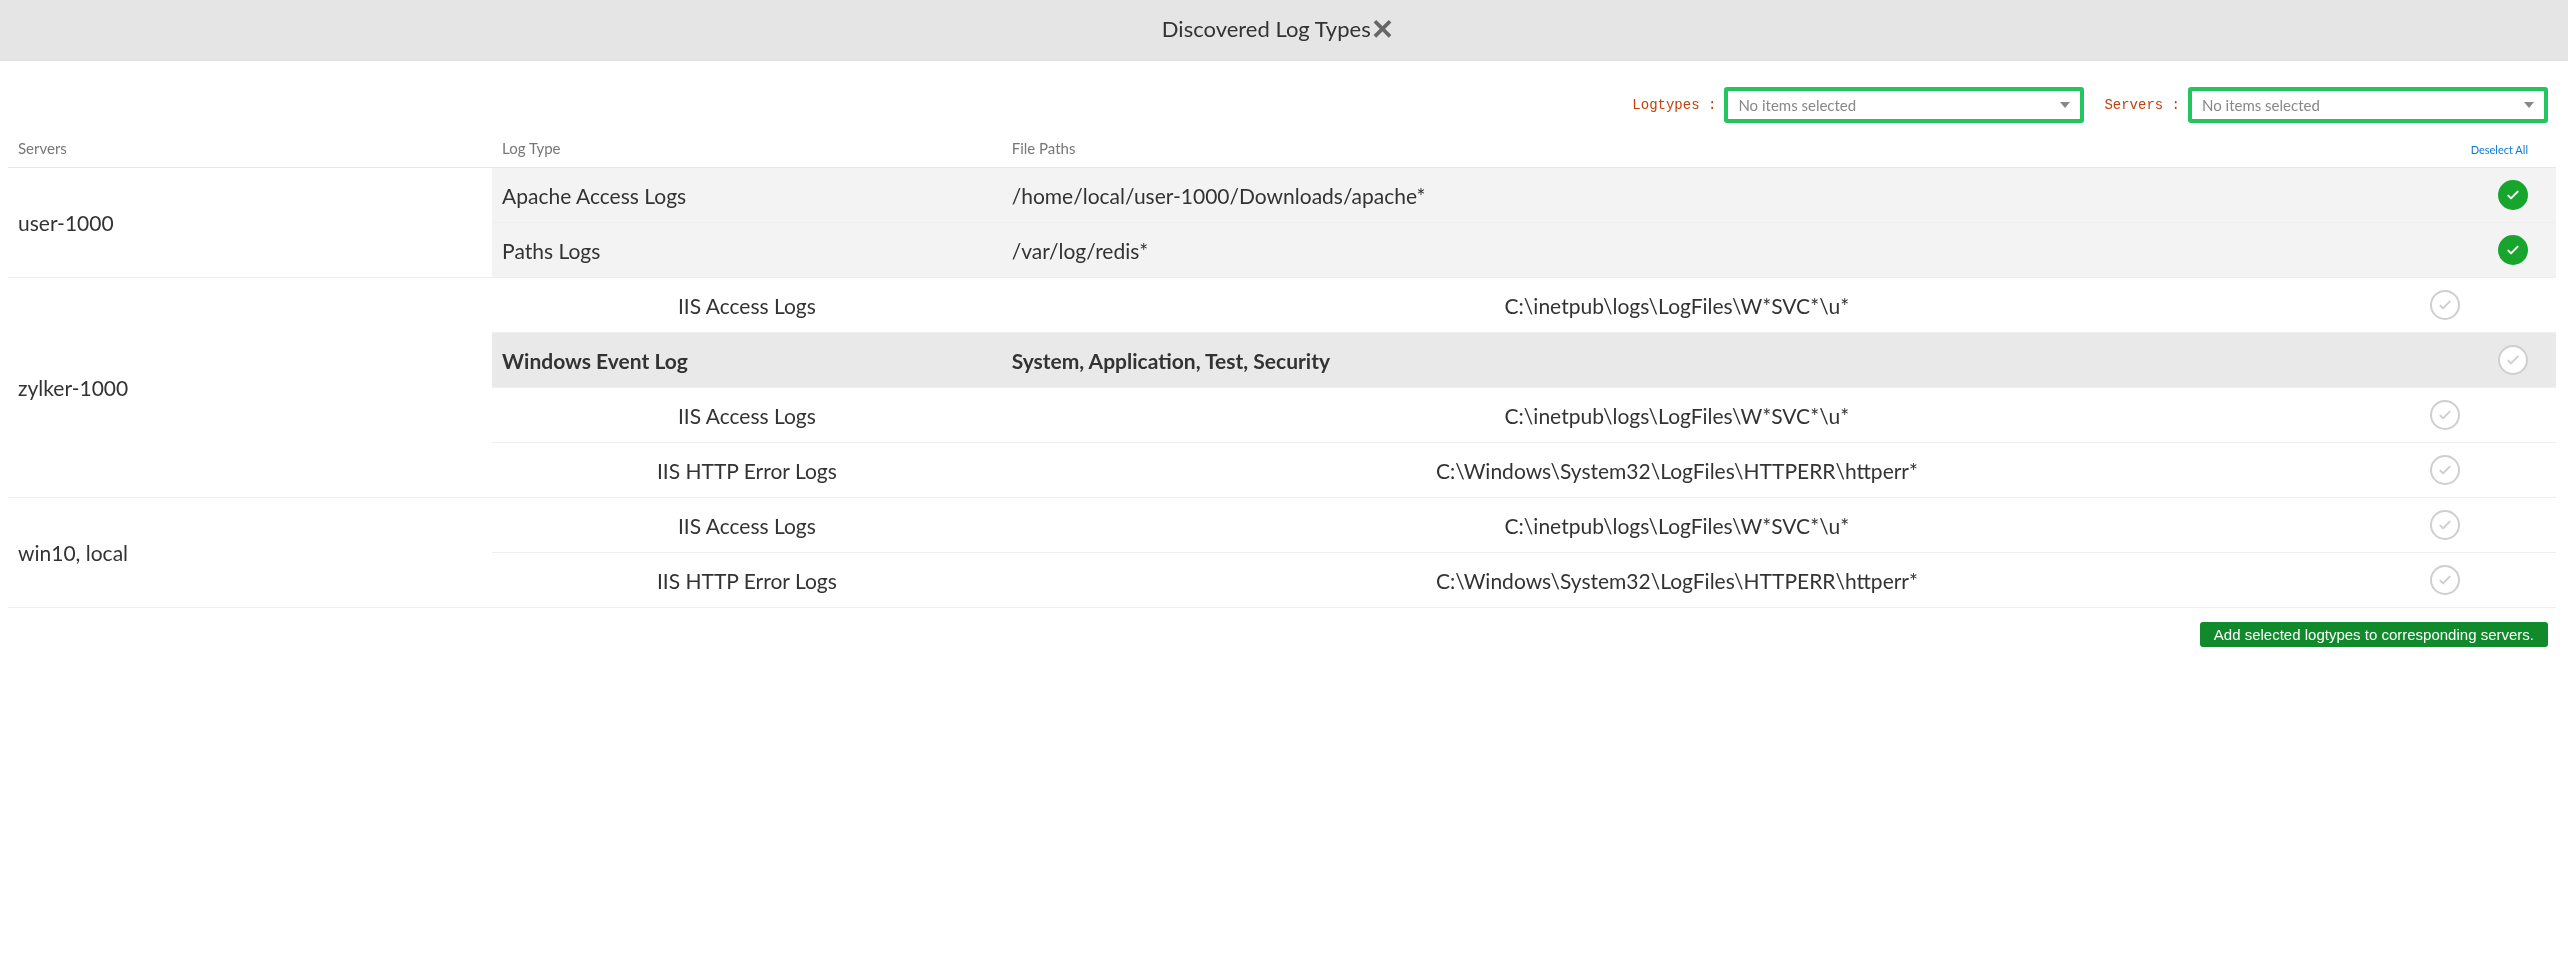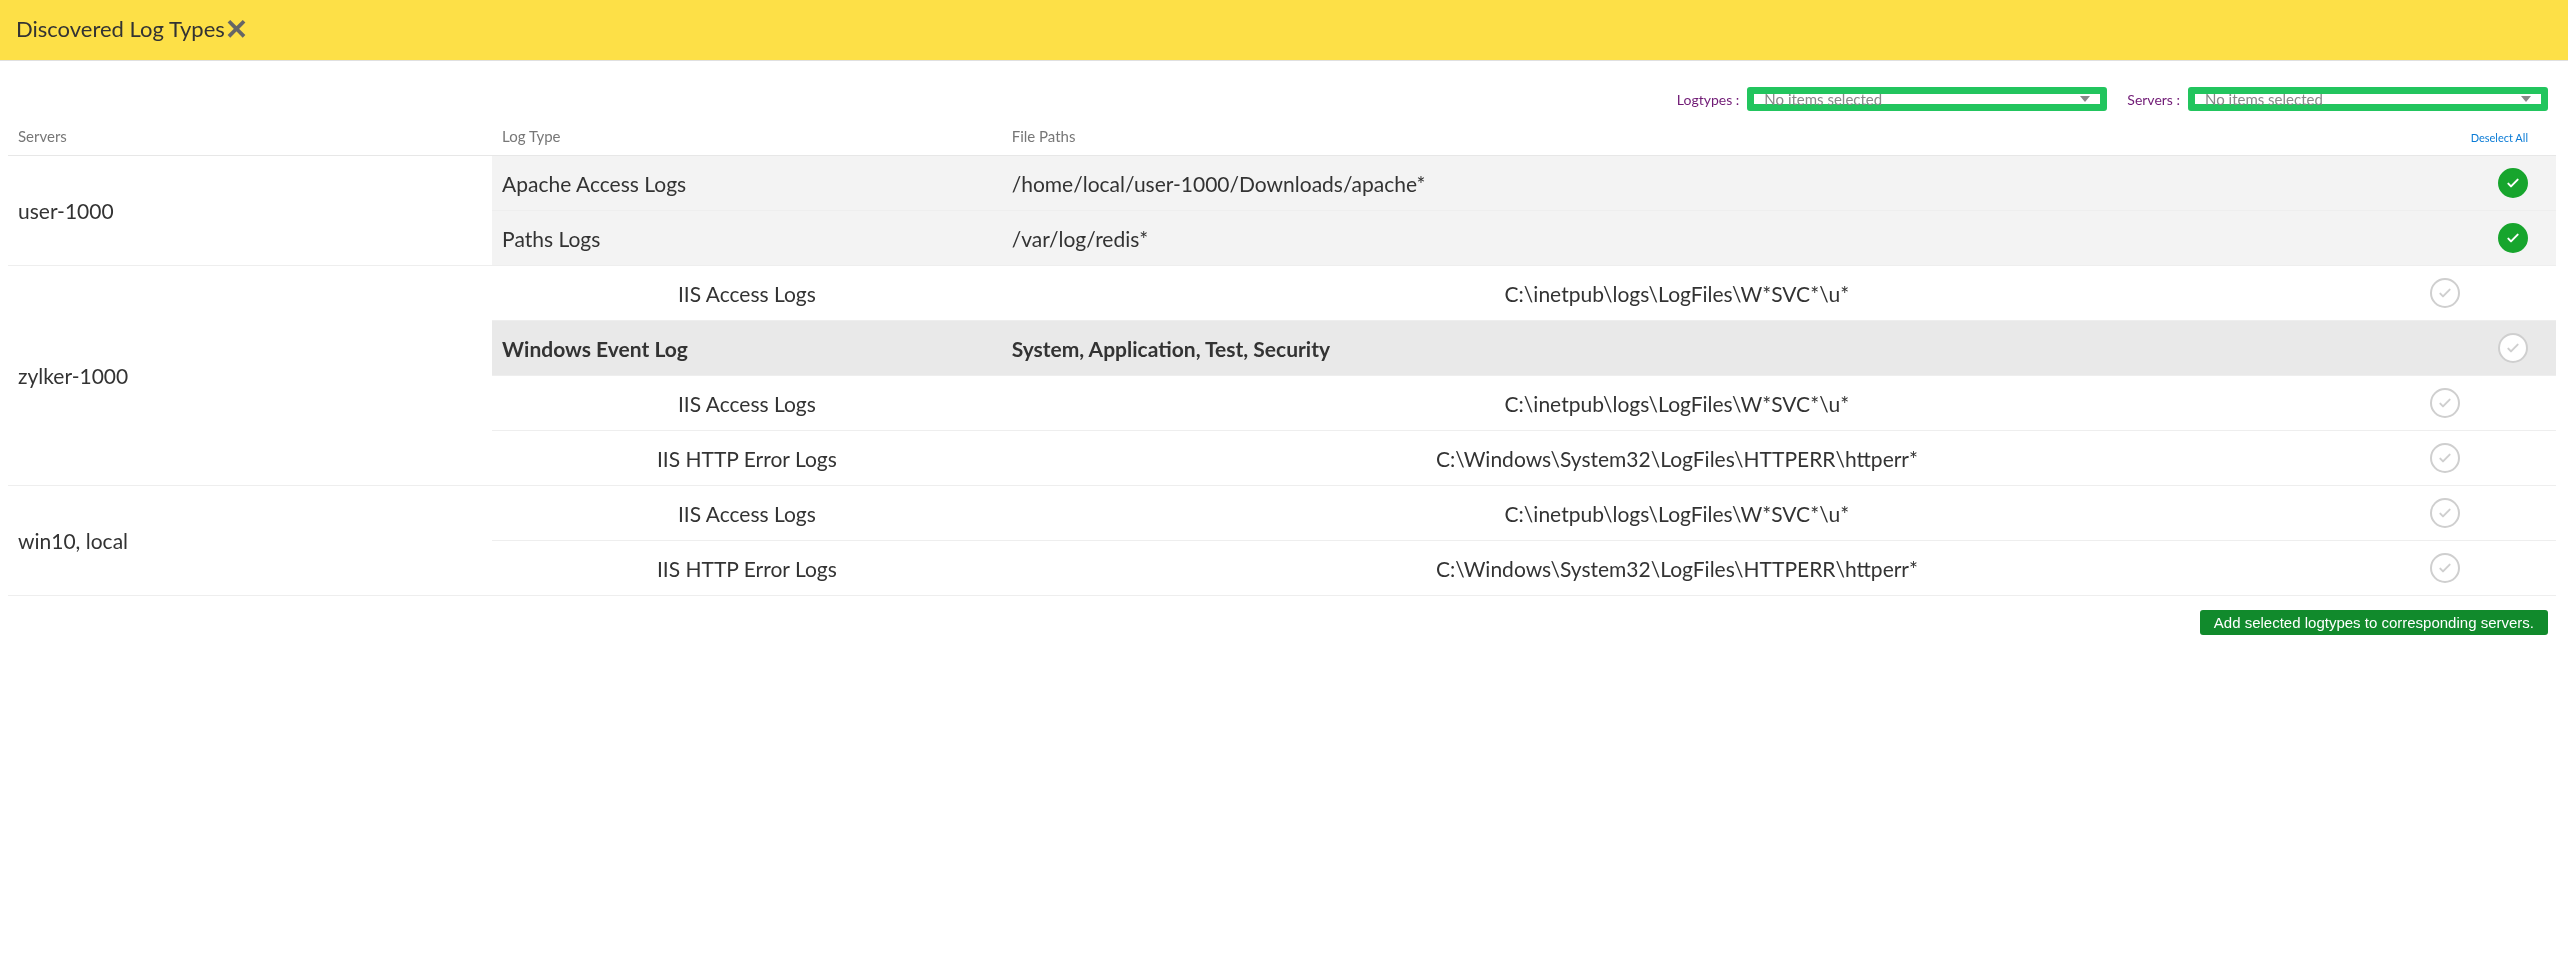--- a/index.html
+++ b/index.html
@@ -4,26 +4,26 @@
 <style>
   * { box-sizing: border-box; }
   html, body { margin: 0; padding: 0; }
   body {
     font-family: -apple-system, BlinkMacSystemFont, "Segoe UI", "Lato", Arial, sans-serif;
     color: #333;
     font-size: 16px;
     background: #fff;
   }
   .header {
-    background: #fde047;
+    background: #e5e5e5;
     border-bottom: 1px solid #e0e0e0;
     padding: 14px 28px 18px 16px;
     display: flex;
     align-items: center;
-    justify-content: flex-start;
+    justify-content: center;
   }
   .header h1 {
     margin: 0;
     font-size: 22px;
     font-weight: 400;
     color: #333;
   }
   .close-x {
     font-size: 28px;
     color: #666;
@@ -38,26 +38,27 @@
     gap: 20px;
     padding: 26px 20px 6px 0;
   }
   .filter-group {
     display: flex;
     align-items: center;
     gap: 8px;
   }
   .filter-label {
     font-size: 14px;
-    color: #701a75;
+    color: #c2410c;
+    font-family: Liberation Mono, monospace;
   }
   .combo {
-    border: 7px solid #22c55e;
+    border: 4px solid #22c55e;
     border-radius: 3px;
-    height: 24px;
+    height: 36px;
     min-width: 360px;
     display: flex;
     align-items: center;
     justify-content: space-between;
     padding: 0 10px;
     background: #fff;
     cursor: pointer;
   }
   .combo .placeholder {
     color: #888;

